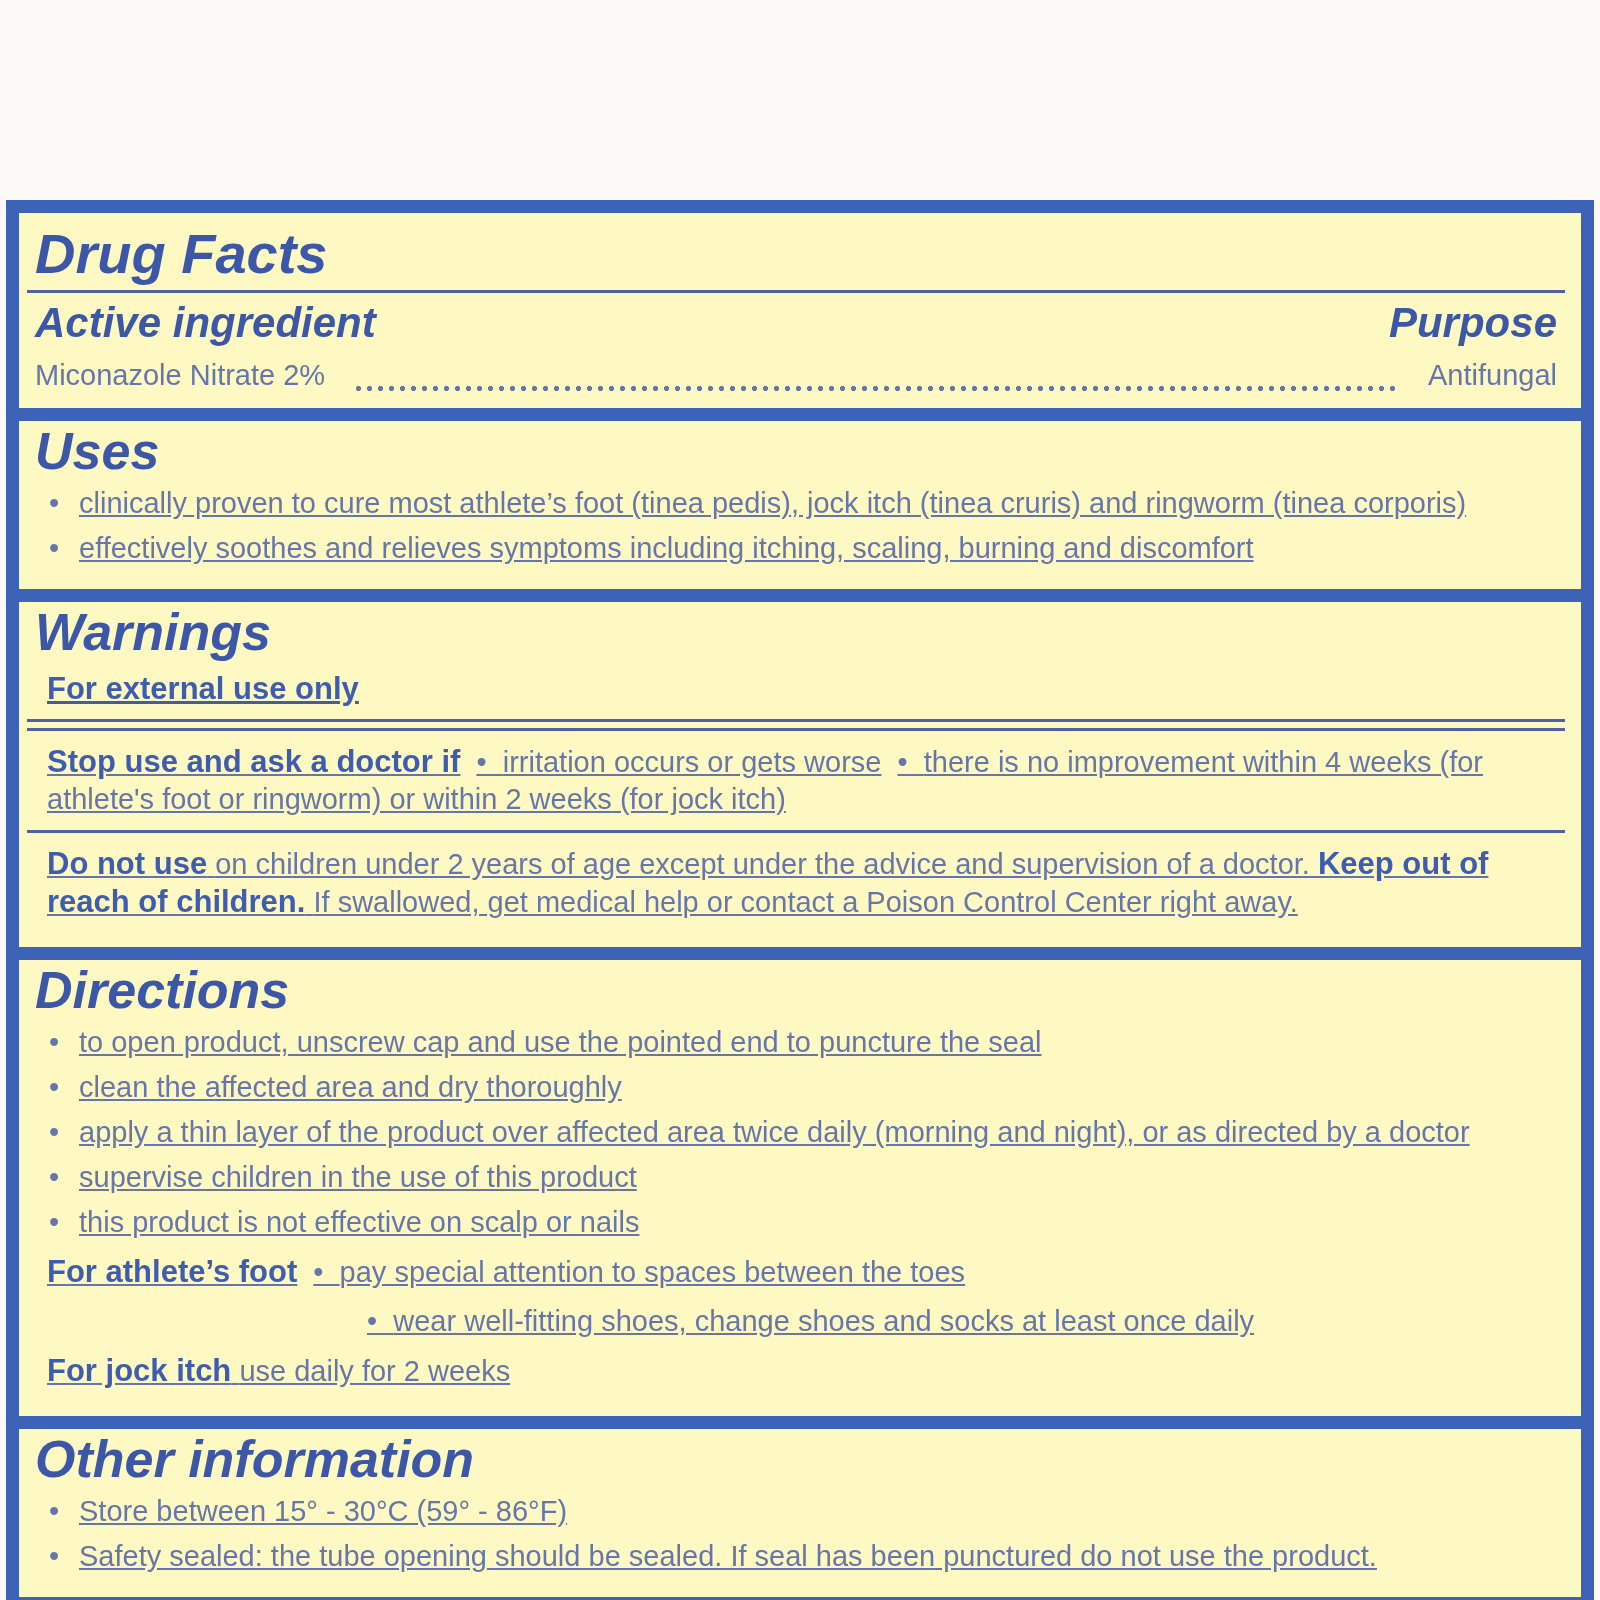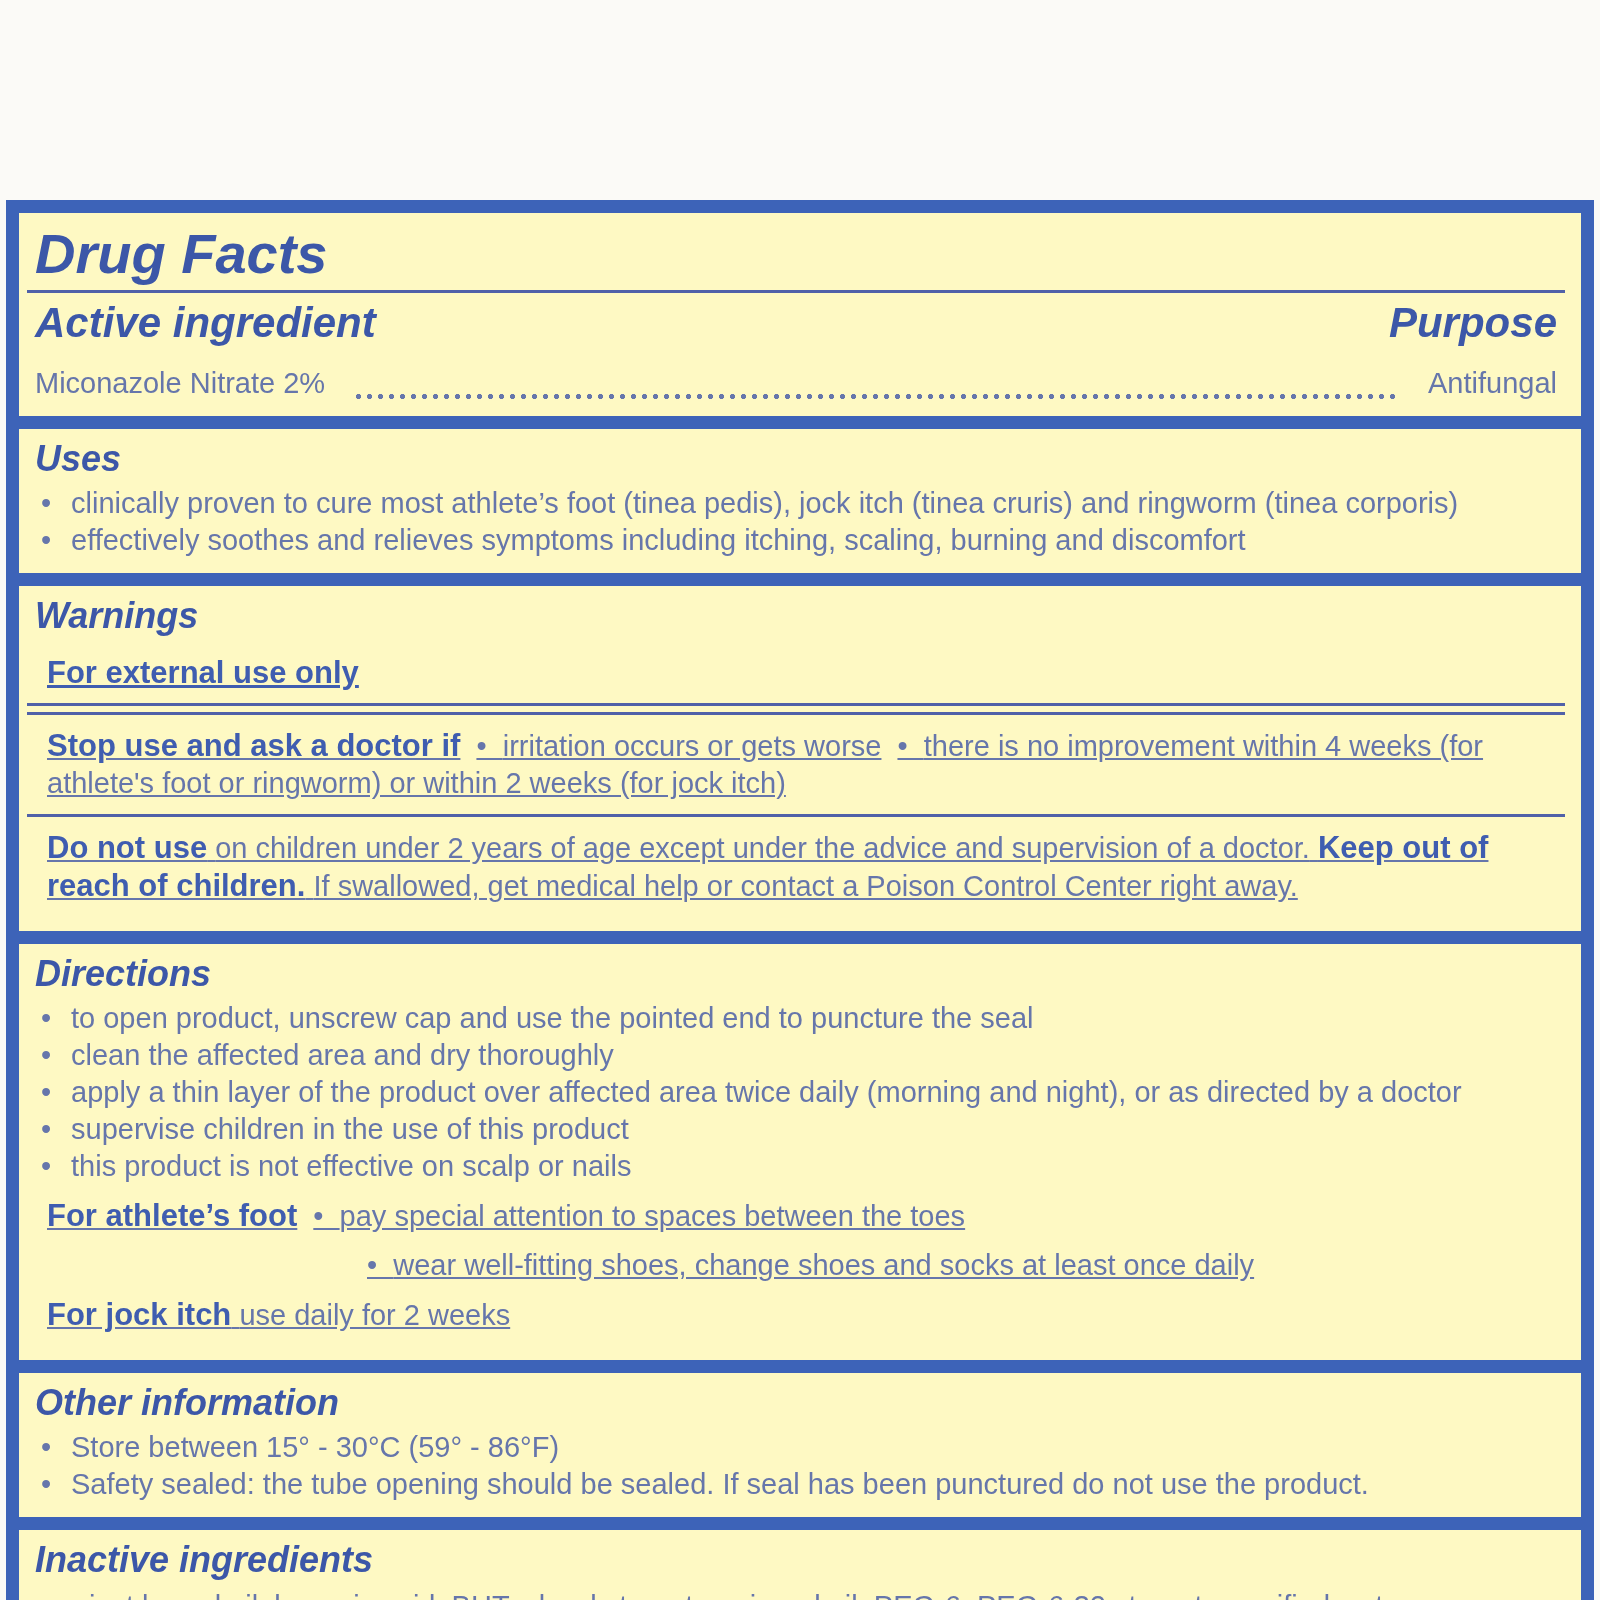--- a/index.html
+++ b/index.html
@@ -23,37 +23,37 @@
     color:var(--body,#6676ab);
     font-size:29px;line-height:37px;
     overflow:hidden;
   }
   .h1{
     font-size:56px;line-height:62px;font-weight:bold;font-style:italic;
     color:var(--head,#3c57a8);
     padding-top:6px;
   }
   .h2{
-    font-size:36px;line-height:52px;font-weight:bold;font-style:italic;
+    font-size:52px;line-height:52px;font-weight:bold;font-style:italic;
     color:var(--head,#3c57a8);
   }
   .h2.sub{font-size:42px;line-height:48px;}
   .rule{
     border-top:3px solid var(--rule,#5061a8);
     margin:5px -8px 6px -8px;
   }
   .ai-row{display:flex;justify-content:space-between;align-items:flex-end;margin-top:2px;}
-  .leader-row{display:flex;align-items:flex-start;margin-top:18px;gap:24px;}
+  .leader-row{display:flex;align-items:flex-start;margin-top:10px;gap:24px;}
   .dots{
     flex:1 1 auto;height:11px;margin:0 4px;align-self:flex-end;
     background-image:radial-gradient(circle, var(--body,#6676ab) 2.3px, rgba(0,0,0,0) 2.9px);
     background-size:11px 11px;background-position:0 100%;background-repeat:repeat-x;
   }
   ul.blist{list-style:none;margin:0;padding:0;}
-  ul.blist li{position:relative;padding-left:36px;margin:0;}
+  ul.blist li{position:relative;padding-left:36px;margin:8px;text-decoration:underline;}
   ul.blist li::before{content:"\2022";position:absolute;left:6px;color:var(--body,#6676ab);}
   p{margin:12px;text-decoration:underline;}
   .b{font-weight:bold;color:var(--bold,#3f5db0);font-size:31px;}
   .boldline{font-weight:bold;color:var(--bold,#3f5db0);font-size:31px;}
   .ib{margin-left:16px;}
   .ib::before{content:"\2022\00a0\00a0";color:var(--body,#6676ab);}
   .indent2{padding-left:304px;}
   .mt2{margin-top:2px;}
 </style>
 </head>

